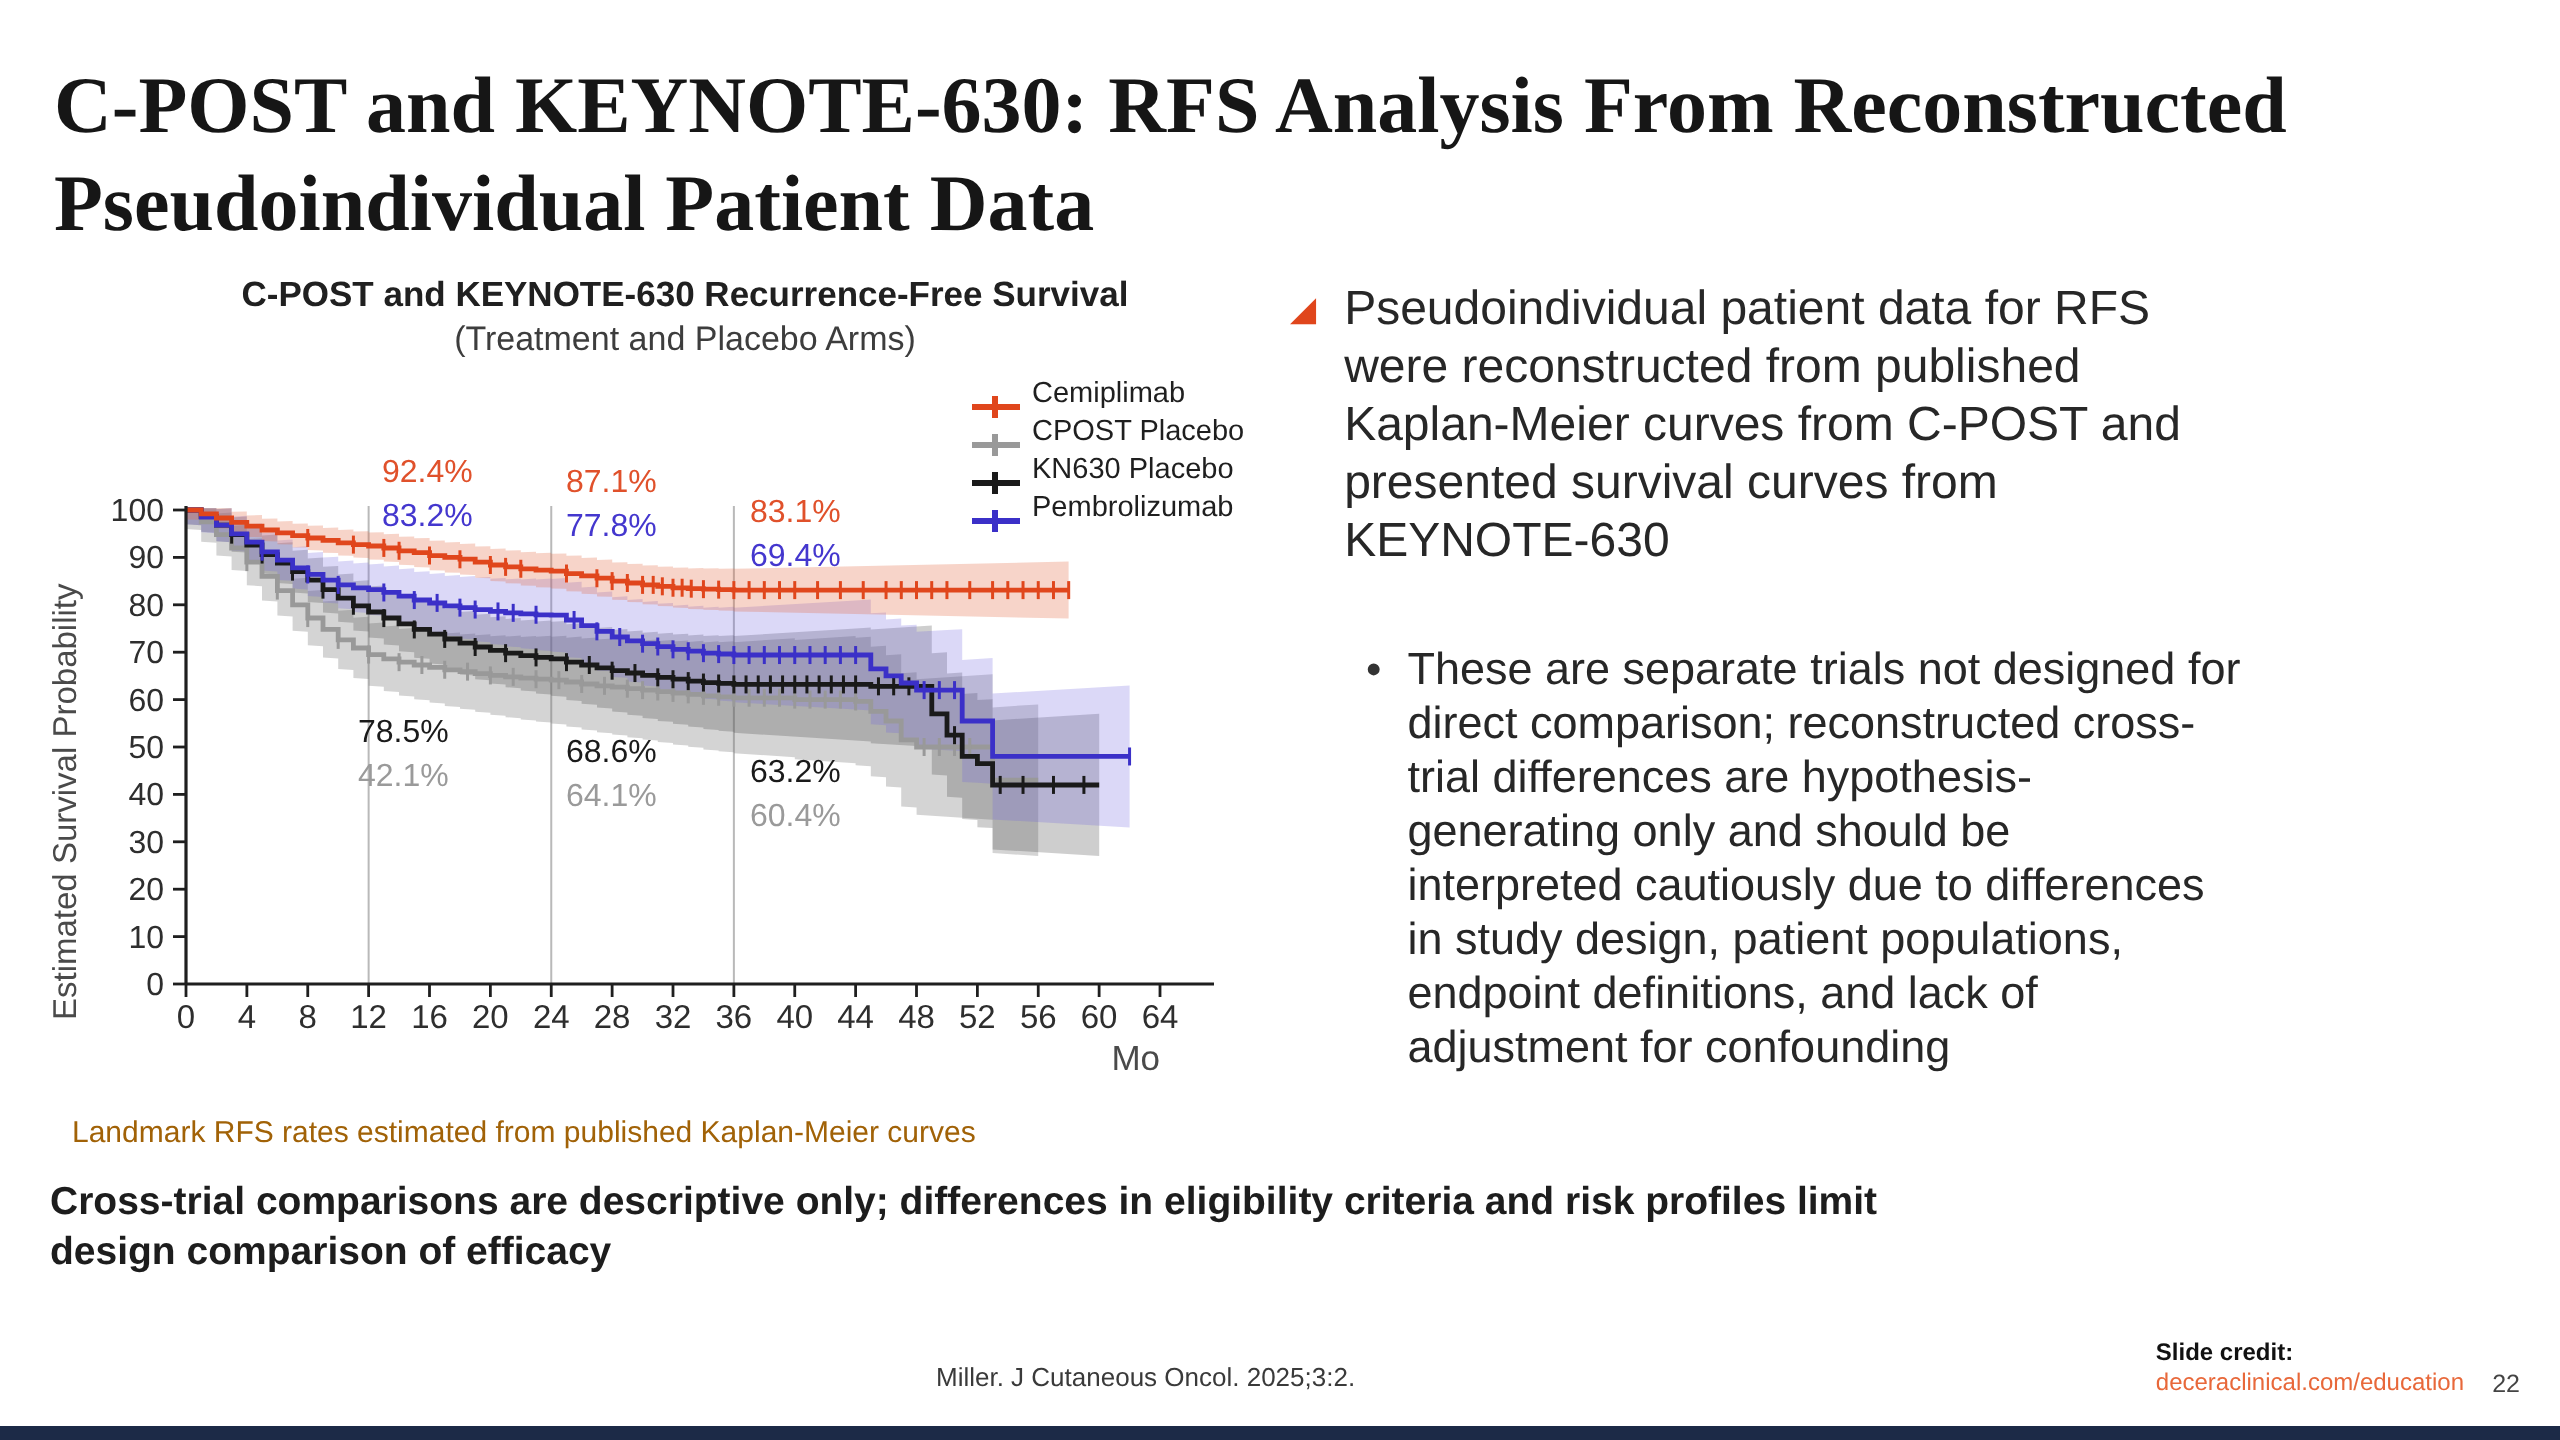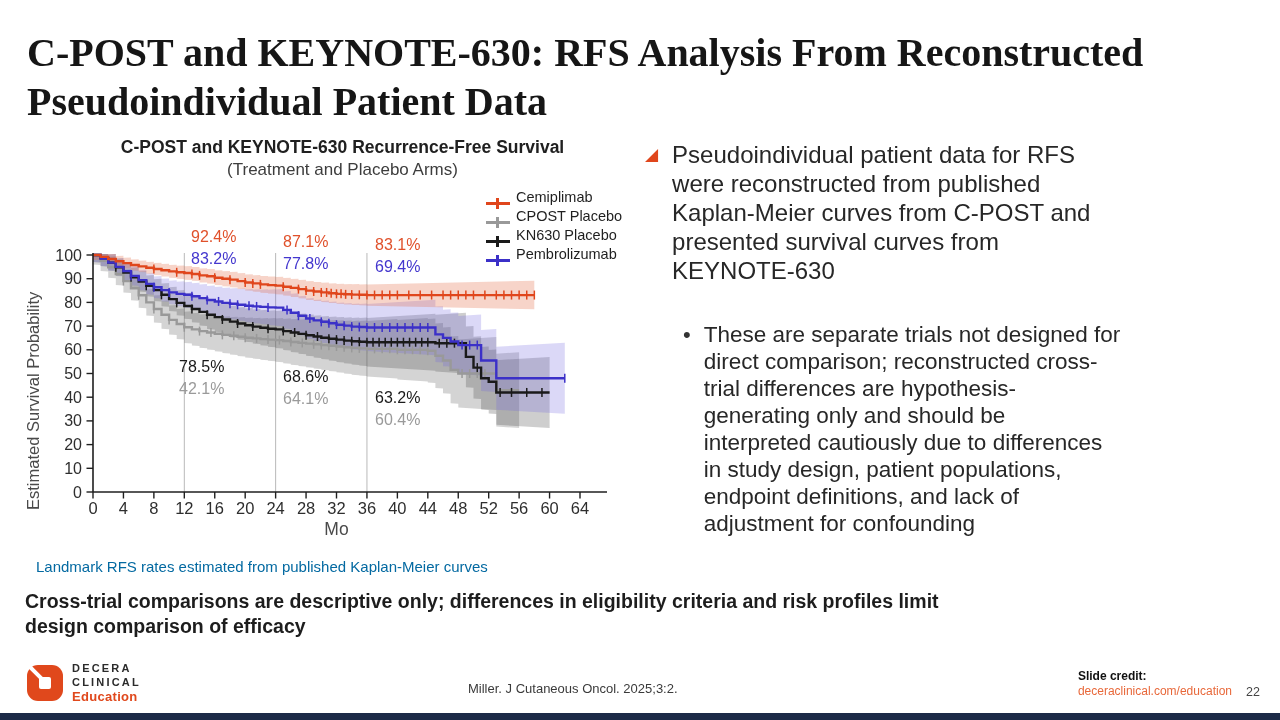--- a/index.html
+++ b/index.html
@@ -14,22 +14,22 @@
   .chart-title{font-size:17.5px;font-weight:700;color:#202020;}
   .chart-subtitle{font-size:17px;font-weight:400;color:#3d3d3d;margin-top:2px;}
   
   .legend{position:absolute;left:486px;top:186px;}
   .legend-row{display:flex;align-items:flex-end;height:19px;font-size:14.5px;color:#1f1f1f;}
   .lswatch{position:relative;width:24px;height:3px;display:inline-block;margin-right:6px;flex:none;}
   .lswatch::after{content:'';position:absolute;left:10px;top:-4px;width:2.5px;height:11px;background:inherit;background-color:inherit;}
   
   .ylab{position:absolute;left:24px;top:240px;height:270px;display:flex;align-items:center;
     writing-mode:vertical-rl;transform:rotate(180deg);font-size:16.5px;color:#4a4a4a;}
-  .xlab{position:absolute;left:93px;top:519px;width:487px;text-align:center;font-size:17.5px;color:#4a4a4a;}
-  .chart-footnote{position:absolute;left:36px;top:558px;font-size:15px;color:#0369a1;}
+  .xlab{position:absolute;left:93px;top:519px;width:487px;text-align:right;font-size:17.5px;color:#4a4a4a;}
+  .chart-footnote{position:absolute;left:36px;top:558px;font-size:15px;color:#a16207;}
   
   .ann{position:absolute;font-size:16px;line-height:22px;font-weight:500;}
   .ann span{display:block;}
   .ann .c-orange{color:#E0512B;} .ann .c-blue{color:#4437CE;}
   .ann .c-black{color:#1A1A1A;} .ann .c-gray{color:#9A9A9A;}
   
   .right-panel{position:absolute;left:645px;top:140px;width:610px;}
   .bullet1{display:flex;}
   .tri-bullet{color:#E0461C;font-size:17px;line-height:24px;margin:3px 14px 0 0;flex:none;}
   .b1-text{font-size:24px;line-height:29px;color:#272727;white-space:pre-line;}
@@ -322,33 +322,33 @@
   <div class="chart-footnote">Landmark RFS rates estimated from published Kaplan-Meier curves</div>
 
   <div class="ann" style="left:191px;top:226px;">
     <span class="c-orange">92.4%</span>
     <span class="c-blue">83.2%</span>
   </div>
   <div class="ann" style="left:283px;top:231px;">
     <span class="c-orange">87.1%</span>
     <span class="c-blue">77.8%</span>
   </div>
-  <div class="ann" style="left:375px;top:234px;">
+  <div class="ann" style="left:375px;top:246px;">
     <span class="c-orange">83.1%</span>
     <span class="c-blue">69.4%</span>
   </div>
   <div class="ann" style="left:179px;top:356px;">
     <span class="c-black">78.5%</span>
     <span class="c-gray">42.1%</span>
   </div>
   <div class="ann" style="left:283px;top:366px;">
     <span class="c-black">68.6%</span>
     <span class="c-gray">64.1%</span>
   </div>
-  <div class="ann" style="left:375px;top:376px;margin-top:11px;">
+  <div class="ann" style="left:375px;top:376px;">
     <span class="c-black">63.2%</span>
     <span class="c-gray">60.4%</span>
   </div>
 
   <div class="right-panel">
     <div class="bullet1">
       <span class="tri-bullet">◢</span>
       <div class="b1-text">Pseudoindividual patient data for RFS
 were reconstructed from published
 Kaplan-Meier curves from C-POST and
@@ -364,28 +364,20 @@
 interpreted cautiously due to differences
 in study design, patient populations,
 endpoint definitions, and lack of
 adjustment for confounding</div>
     </div>
   </div>
 
   <div class="bold-note">Cross-trial comparisons are descriptive only; differences in eligibility criteria and risk profiles limit
 design comparison of efficacy</div>
 
-  <div class="logo">
-    <div class="logo-icon"></div>
-    <div class="logo-text">
-      <div class="logo-line">DECERA</div>
-      <div class="logo-line">CLINICAL</div>
-      <div class="logo-edu">Education</div>
-    </div>
-  </div>
 
   <div class="citation">Miller. J Cutaneous Oncol. 2025;3:2.</div>
 
   <div class="credit">
     <span class="credit-label">Slide credit:</span>
     <a class="credit-link" href="#">deceraclinical.com/education</a>
   </div>
 
   <div class="page-num">22</div>
 

